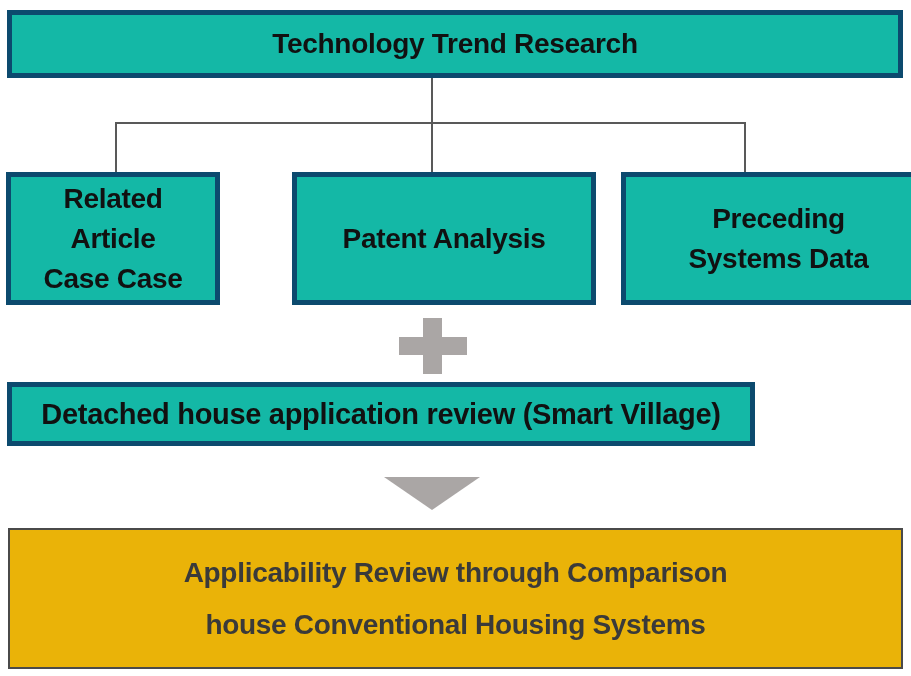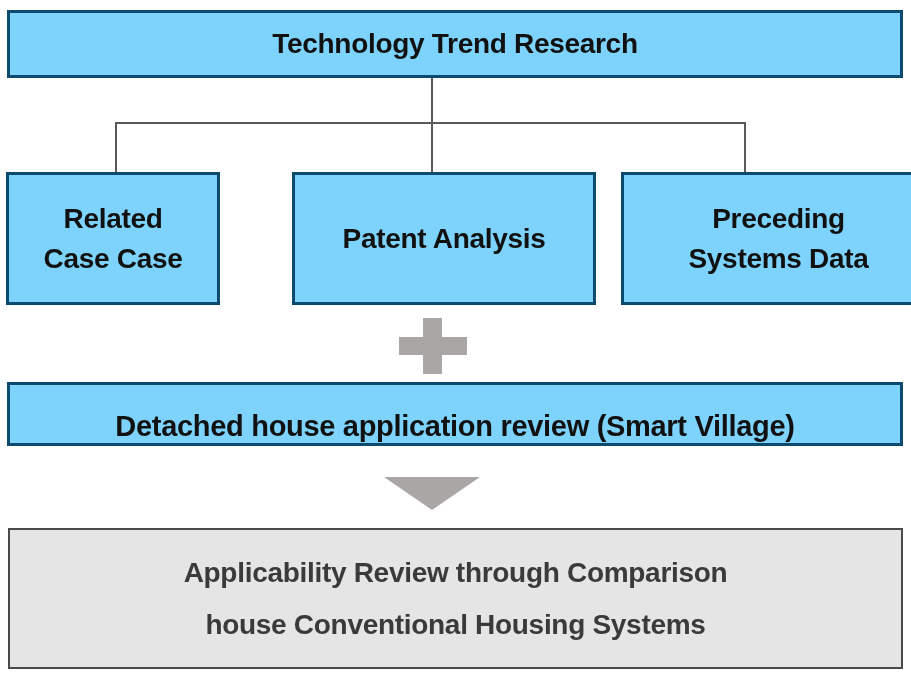--- a/index.html
+++ b/index.html
@@ -11,22 +11,22 @@
     position: relative;
     width: 911px;
     height: 676px;
     background: #ffffff;
     font-family: "Liberation Sans", sans-serif;
     overflow: hidden;
   }
   .box {
     position: absolute;
     box-sizing: border-box;
-    background: #7dd3fc;
-    border: 3px solid #0c4a6e;
+    background: #14b8a6;
+    border: 5px solid #0c4a6e;
     display: flex;
     flex-direction: column;
     align-items: center;
     justify-content: center;
     text-align: center;
     color: #111111;
     font-weight: bold;
     letter-spacing: -0.3px;
   }
   .top-box {
@@ -37,28 +37,27 @@
   .branch-box {
     top: 172px; height: 133px;
     font-size: 28px;
     line-height: 40px;
   }
   .branch-a { left: 6px;   width: 214px; }
   .branch-b { left: 292px; width: 304px; }
   .branch-c { left: 621px; width: 315px; }
   .review-box {
     left: 7px; top: 382px;
-    width: 896px; height: 64px;
+    width: 748px; height: 64px;
     font-size: 29px;
-    justify-content: flex-end;
   }
   .result-box {
     left: 8px; top: 528px;
     width: 895px; height: 141px;
-    background: #e5e5e5;
+    background: #eab308;
     border: 2px solid #4a4a4a;
     color: #3a3a3a;
     font-size: 28px;
     line-height: 40px;
     gap: 12px;
   }
   .conn {
     position: absolute;
     background: #595959;
   }
@@ -101,20 +100,21 @@
     <div>Technology Trend Research</div>
   </div>
 
   <div class="conn conn-v-center"></div>
   <div class="conn conn-h"></div>
   <div class="conn conn-v-left"></div>
   <div class="conn conn-v-right"></div>
 
   <div class="box branch-box branch-a">
     <div>Related</div>
+    <div>Article</div>
     <div>Case Case</div>
   </div>
 
   <div class="box branch-box branch-b">
     <div>Patent Analysis</div>
   </div>
 
   <div class="box branch-box branch-c">
     <div>Preceding</div>
     <div>Systems Data</div>

